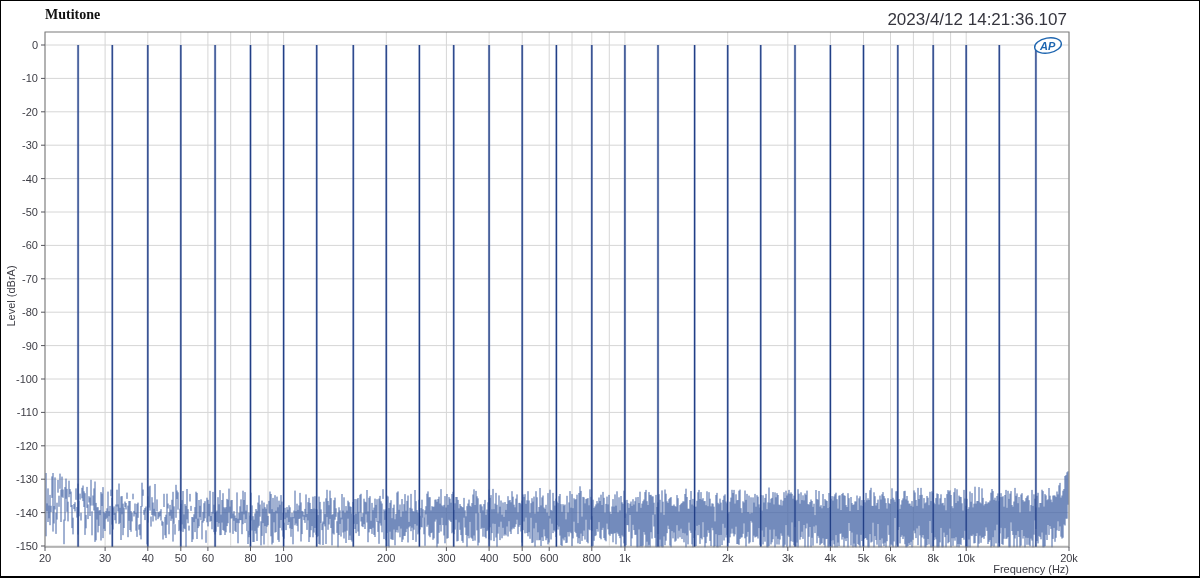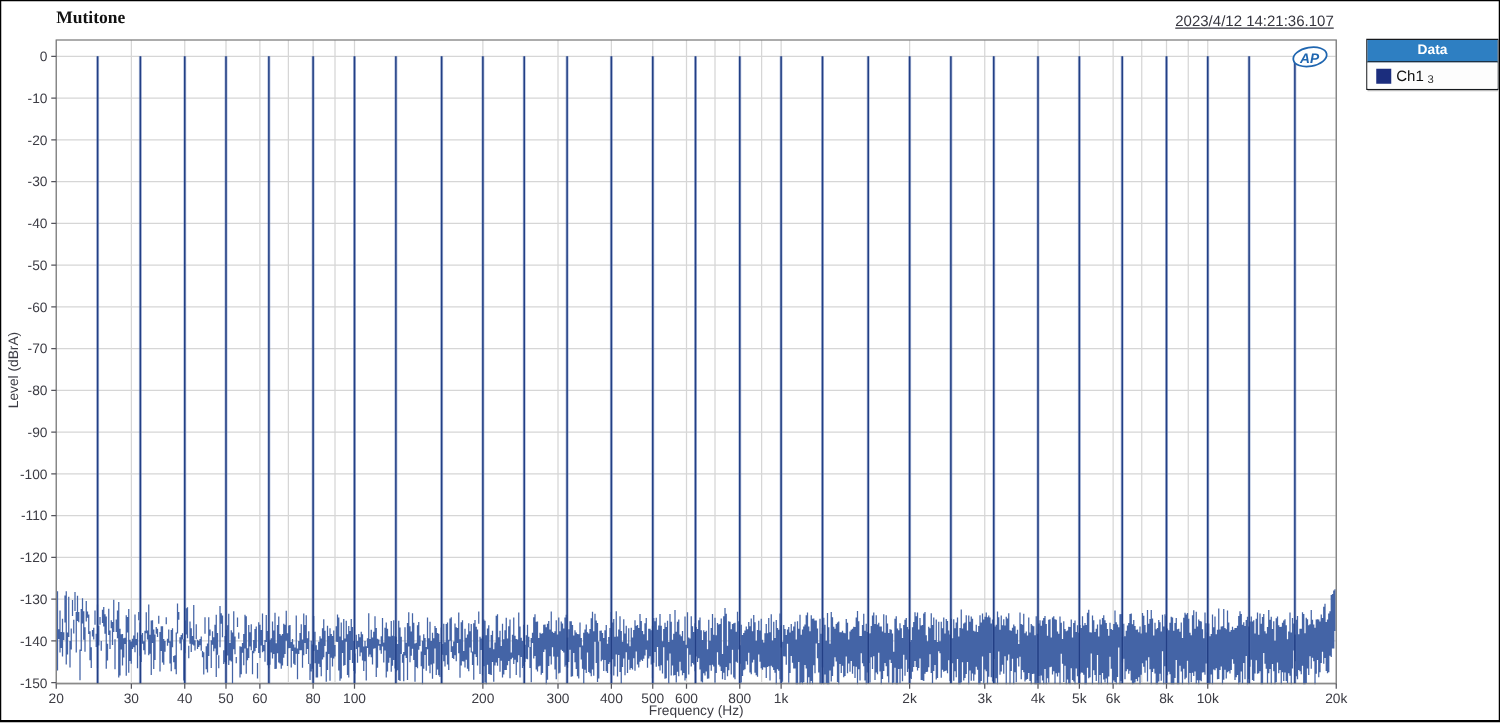--- a/index.html
+++ b/index.html
@@ -10,28 +10,28 @@
   }
   .hdr-left{
     position:absolute;left:44px;top:6px;font-family:"Liberation Serif",serif;
     font-size:14px;font-weight:600;color:#111;
   }
   .hdr-title{
     position:absolute;left:0;top:1px;width:1014px;text-align:center;
     font-family:"DejaVu Sans Mono",monospace;font-size:10px;color:#222;letter-spacing:1px;
   }
   .hdr-time{
-    position:absolute;right:132px;top:9px;font-size:12px;color:#35353e;text-decoration:underline;
+    position:absolute;right:132px;top:9px;font-size:17px;color:#35353e;
   }
   .y-axis-title{
     position:absolute;left:-30px;top:289px;width:80px;text-align:center;
     font-size:11px;color:#3c3c44;transform:rotate(-90deg);
   }
   .x-axis-title{
-    position:absolute;left:44px;top:562px;width:1024px;text-align:center;
+    position:absolute;left:44px;top:562px;width:1024px;text-align:right;
     font-size:11px;color:#3c3c44;
   }
   .legend{
     position:absolute;left:1092px;top:30px;width:104px;
     border:1px solid #16191d;background:#fff;box-shadow:1px 1px 0 #bbb;
   }
   .legend-header{
     height:17px;line-height:17px;text-align:center;color:#fff;
     font-size:11px;font-weight:bold;border-bottom:1px solid #16191d;
   }
@@ -98,22 +98,14 @@
       <path d="M40 44.0L44 44.0M40 77.4L44 77.4M40 110.8L44 110.8M40 144.2L44 144.2M40 177.6L44 177.6M40 211.0L44 211.0M40 244.4L44 244.4M40 277.8L44 277.8M40 311.2L44 311.2M40 344.6L44 344.6M40 378.0L44 378.0M40 411.4L44 411.4M40 444.8L44 444.8M40 478.2L44 478.2M40 511.6L44 511.6M40 545.0L44 545.0M44.0 546L44.0 550M104.1 546L104.1 550M146.8 546L146.8 550M179.8 546L179.8 550M206.9 546L206.9 550M249.5 546L249.5 550M282.6 546L282.6 550M385.3 546L385.3 550M445.4 546L445.4 550M488.1 546L488.1 550M521.2 546L521.2 550M548.2 546L548.2 550M590.8 546L590.8 550M623.9 546L623.9 550M726.7 546L726.7 550M786.8 546L786.8 550M829.4 546L829.4 550M862.5 546L862.5 550M889.5 546L889.5 550M932.2 546L932.2 550M965.2 546L965.2 550M1068.0 546L1068.0 550" stroke="#55555c" stroke-width="1" fill="none"></path>
       <g transform="translate(1033,36)">
         <ellipse cx="14" cy="8.5" rx="13.5" ry="7.5" fill="#fff" stroke="#1f66b0" stroke-width="1.4" transform="rotate(-10 14 8.5)"></ellipse>
         <text x="6" y="13" font-size="11" font-weight="bold" font-style="italic" fill="#1f66b0">AP</text>
       </g>
     </svg>
 
   <div class="y-axis-title">Level (dBrA)</div>
   <div class="x-axis-title">Frequency (Hz)</div>
 
-  <div class="legend">
-    <div class="legend-header" style="background: rgb(46, 127, 194);">Data</div>
-    <div class="legend-entry">
-      <span class="swatch" style="background: rgb(27, 45, 125);"></span>
-      <span>Ch1</span>
-      <span class="sub">3</span>
-    </div>
-  </div>
 
 </div>
 
 </body></html>

